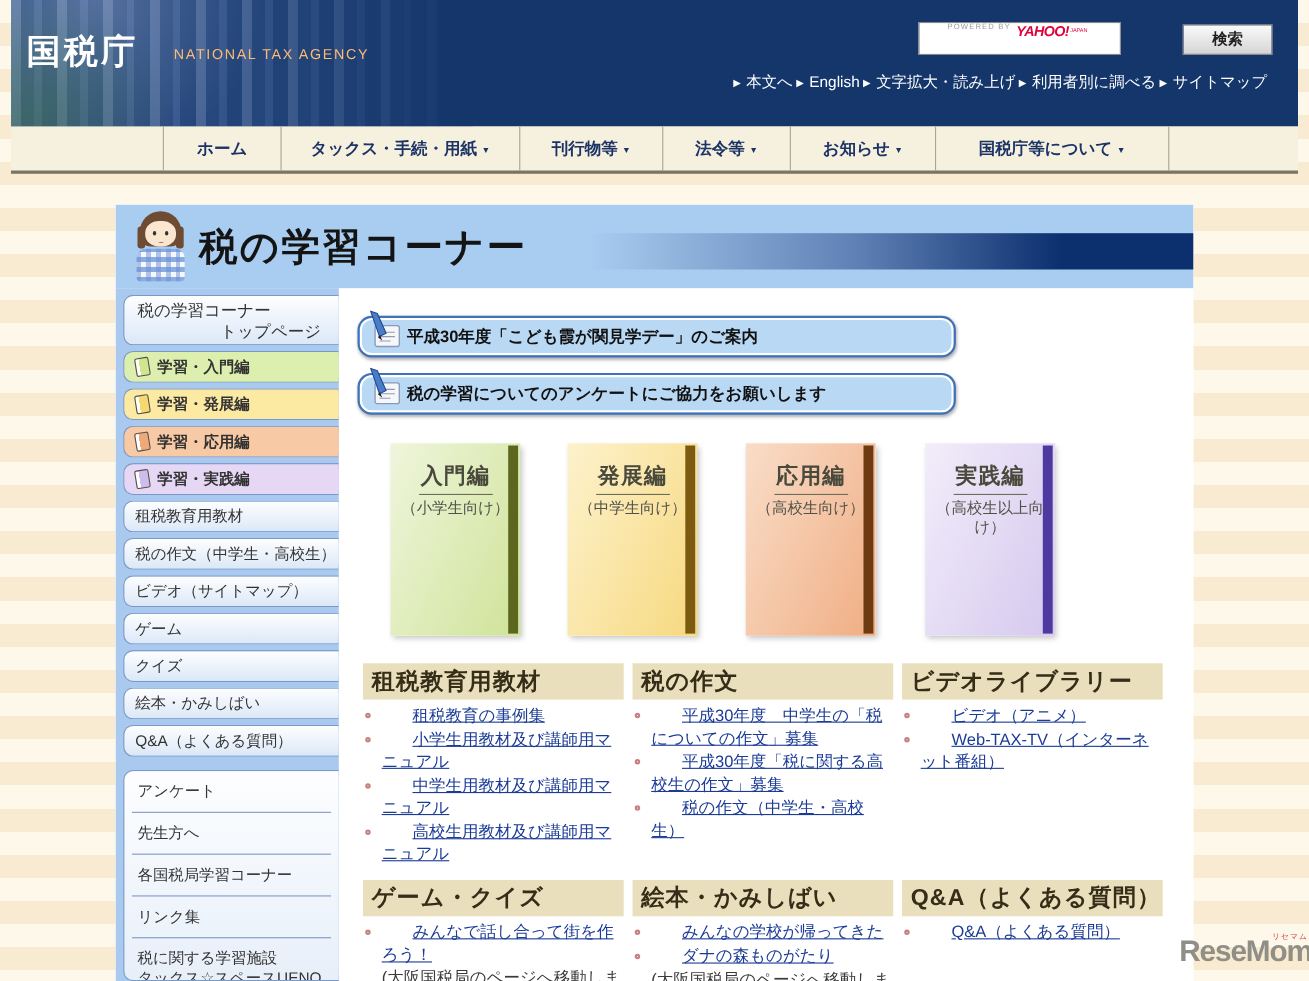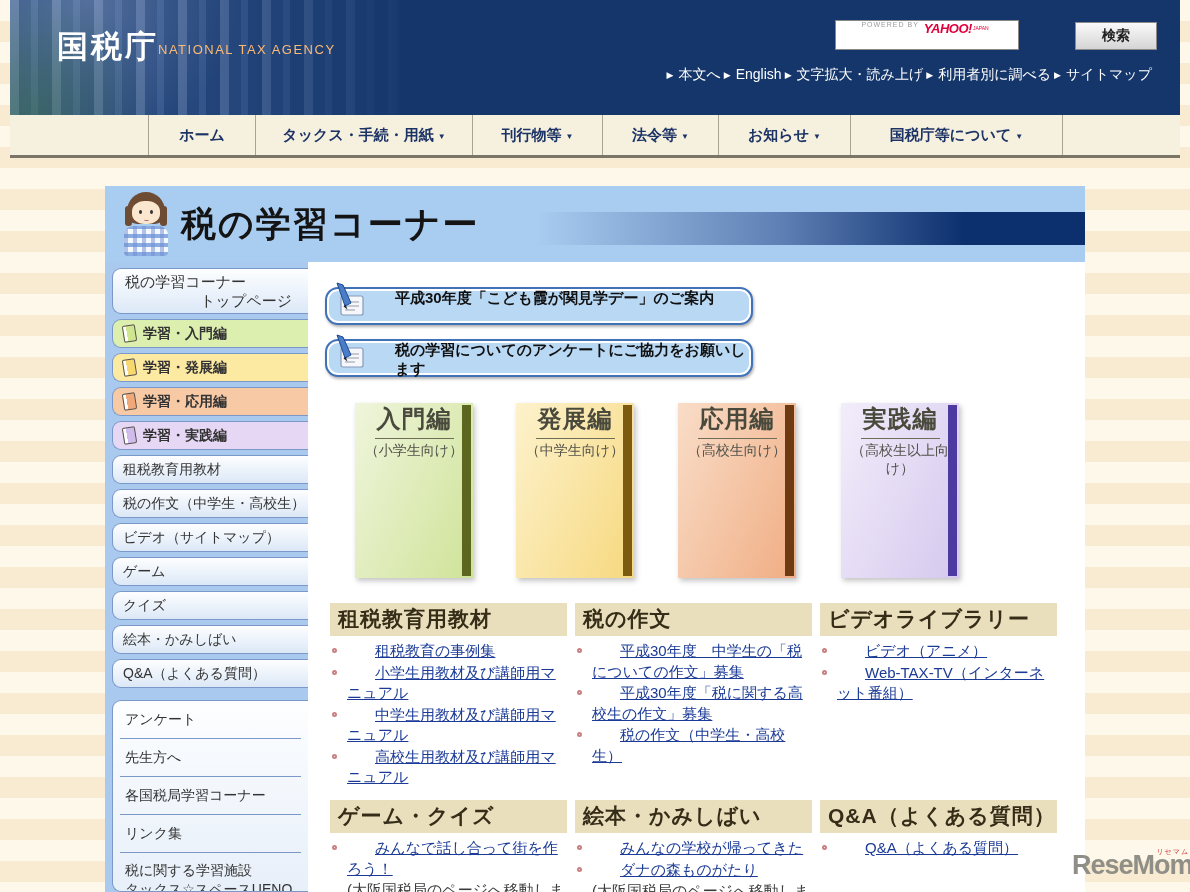--- a/index.html
+++ b/index.html
@@ -12,21 +12,21 @@
   
   .hdr { position:absolute; left:10px; top:0; width:1170px; height:115px; background:#14366b; overflow:hidden; }
   .hdr-photo { position:absolute; left:0; top:0; width:390px; height:115px;
     background:
       radial-gradient(circle at 6% 96%, rgba(70,120,80,.55), transparent 32%),
       radial-gradient(circle at 20% 0%, rgba(190,205,235,.35), transparent 45%),
       repeating-linear-gradient(90deg, rgba(190,205,235,.30) 0 9px, rgba(45,75,125,.35) 9px 21px, rgba(130,160,210,.22) 21px 28px, rgba(30,60,110,.3) 28px 42px),
       #2d4f86; }
   .hdr-fade { position:absolute; left:0; top:0; width:420px; height:115px;
     background:linear-gradient(to right, rgba(20,54,107,0) 0%, rgba(20,54,107,.35) 55%, #14366b 97%); }
-  .logo-jp { position:absolute; left:47px; top:26px; color:#fff; font-size:31px; font-weight:bold; letter-spacing:3px; }
+  .logo-jp { position:absolute; left:14px; top:26px; color:#fff; font-size:31px; font-weight:bold; letter-spacing:3px; }
   .logo-en { position:absolute; left:148px; top:42px; color:#fdba74; font-size:13px; letter-spacing:1.5px; }
   .search-input { position:absolute; left:825px; top:20px; width:184px; height:30px; background:#fff;
     border:1px solid #888; display:flex; align-items:flex-start; justify-content:center; gap:5px; cursor:text; }
   .pb { color:#9a9a9a; font-size:7px; letter-spacing:1px; }
   .yh { color:#e0003c; font-size:13px; font-weight:bold; font-style:italic; letter-spacing:-.5px; }
   .yj { color:#e0003c; font-size:5px; position:relative; top:4px; left:-4px; }
   .search-btn { position:absolute; left:1065px; top:22px; width:82px; height:28px;
     background:linear-gradient(#fafafa,#d5d5d5); border:1px solid #8a8a8a; color:#222;
     font-size:14px; font-weight:bold; font-family:inherit; cursor:pointer; }
   .util { position:absolute; right:28px; top:66px; display:flex; gap:3px; }
@@ -76,33 +76,33 @@
   .bg-green  { background:#dcefae; }
   .bg-yellow { background:#fce9a2; }
   .bg-orange { background:#f7c9a5; }
   .bg-purple { background:#e6d7f5; }
   .lowerbox { position:absolute; left:7px; top:438px; width:196px; height:192px; border:1.5px solid #7a99c9; border-right:none;
     border-radius:9px 0 0 9px; background:linear-gradient(#fdfeff,#e7eff9); overflow:hidden; }
   .lrow { height:37px; line-height:37px; padding-left:12px; font-size:14px; color:#333; cursor:pointer; }
   .lrow.two { height:auto; line-height:19px; padding-top:8px; }
   .ldiv { height:1px; background:#7a99c9; margin:0 7px; }
   
-  .notice { position:absolute; left:220px; width:428px; height:38px; background:#b9d8f4;
+  .notice { position:absolute; left:220px; width:544px; height:38px; background:#b9d8f4;
     border:2px solid #3f72b8; border-radius:13px; box-shadow:inset 0 0 0 2px #fff, 1px 2px 3px rgba(60,60,60,.4);
-    display:flex; padding-left:68px; font-size:15px; font-weight:bold; color:#111; cursor:pointer; }
+    display:flex; align-items:center; padding-left:43px; font-size:15px; font-weight:bold; color:#111; cursor:pointer; }
   .notice .picon { position:absolute; left:6px; top:-7px; }
   
   .book { position:absolute; top:217px; width:118px; height:175px; cursor:pointer; text-align:center;
     box-shadow:2px 3px 5px rgba(110,110,110,.4); text-decoration:none; display:block; }
   .spine { position:absolute; right:2px; top:2px; bottom:2px; width:9px; }
   .bk1 { background:linear-gradient(115deg,#eff5dc,#cfe398); } .bk1 .spine { background:#5c661e; }
   .bk2 { background:linear-gradient(115deg,#fdf2cc,#f6d87e); } .bk2 .spine { background:#7c5a10; }
   .bk3 { background:linear-gradient(115deg,#f9ddc8,#f0ad83); } .bk3 .spine { background:#6e3a12; }
   .bk4 { background:linear-gradient(115deg,#f2edfa,#d5c8ee); } .bk4 .spine { background:#4c3aa0; }
-  .btitle { display:inline-block; font-size:24px; font-weight:bold; color:#49493c;
+  .btitle { display:inline-block; margin-top:16px; font-size:20px; font-weight:bold; color:#49493c;
     border-bottom:1.5px solid #6d6d58; padding:0 2px 3px; letter-spacing:1px; }
   .bsub { margin-top:3px; font-size:14px; color:#51514a; }
   
   .sec { position:absolute; width:237px; }
   .sechead { background:#eadfbd; color:#352d17; font-size:21px; font-weight:bold;
     padding:2px 0 3px 8px; letter-spacing:1px; white-space:nowrap; }
   .sec ul { list-style:none; margin-top:5px; }
   .sec li { position:relative; padding-left:17px; font-size:15px; line-height:20.5px; margin-bottom:1px; }
   .blt { position:absolute; left:2px; top:7px; width:5px; height:5px; border:2px solid #c98080; border-radius:50%; background:#fff; }
   .slink { color:#1b3b96; text-decoration:underline; cursor:pointer;margin-left:28px; }

